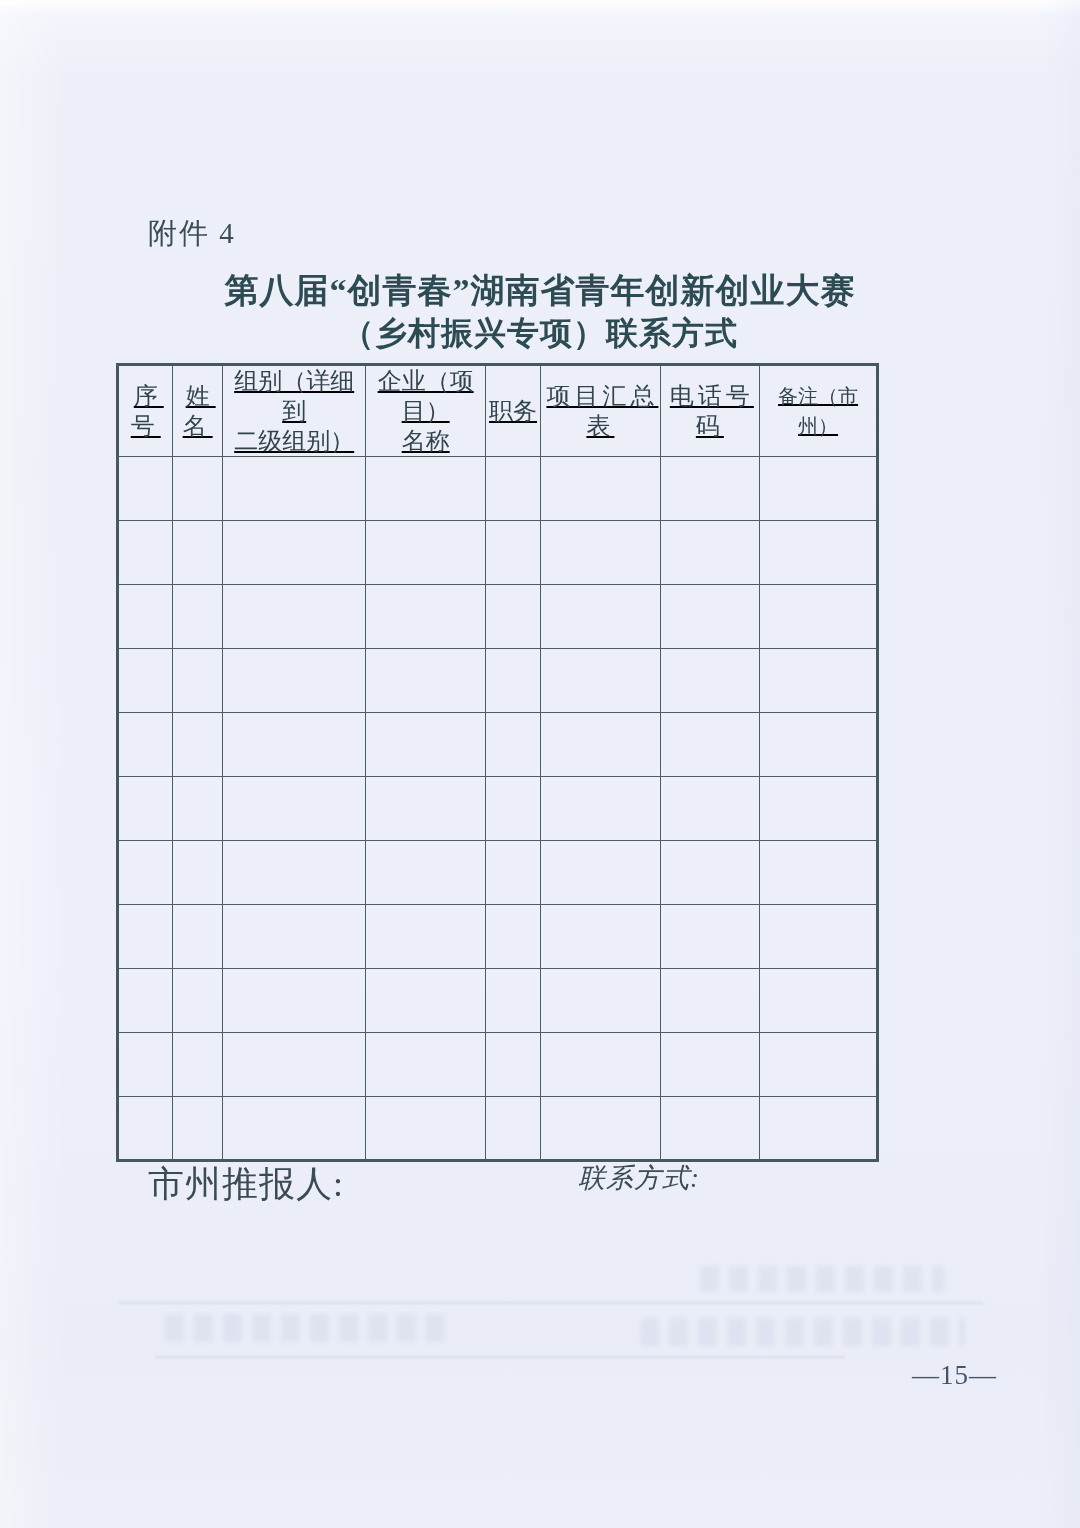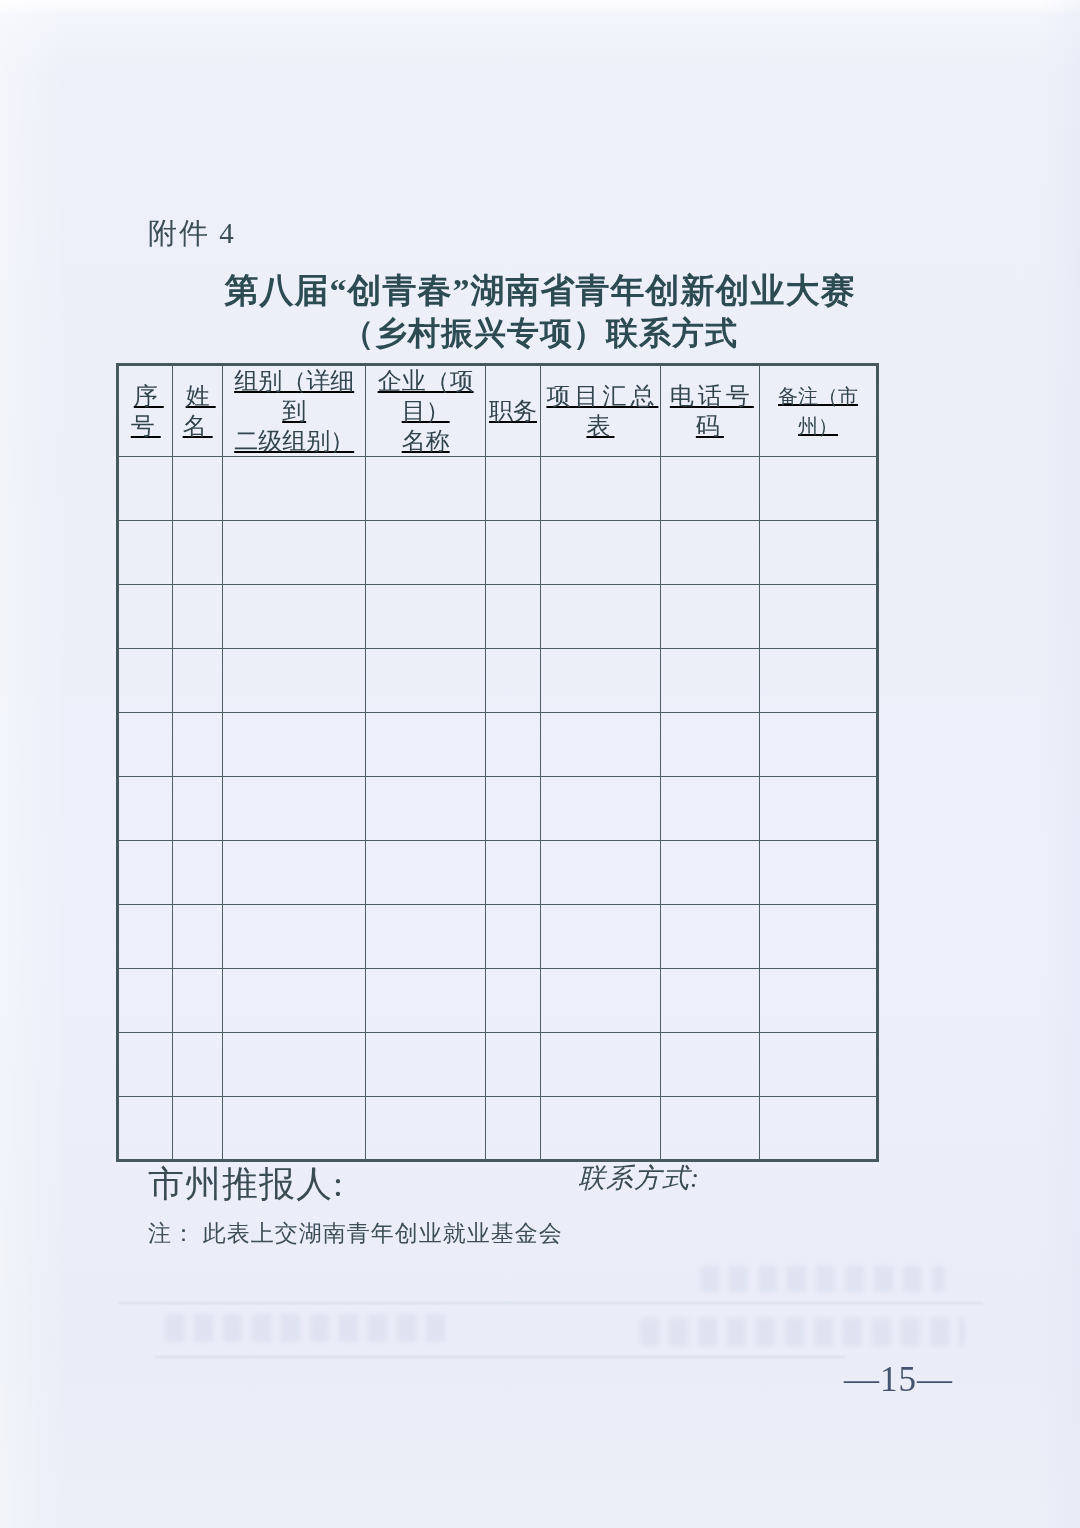--- a/index.html
+++ b/index.html
@@ -61,22 +61,22 @@
   }
   .contact{
     position:absolute;left:578px;top:1160px;
     font-size:27px;color:#3a4b54;letter-spacing:1px;font-style:italic;
   }
   .note{
     position:absolute;left:148px;top:1218px;
     font-size:23px;color:#3d4e57;letter-spacing:1px;
   }
   .pageno{
-    position:absolute;left:844px;top:1360px;
-    font-size:35px;color:#45546e;letter-spacing:1px;
+    position:absolute;left:912px;top:1360px;
+    font-size:27px;color:#45546e;letter-spacing:1px;
   }
   
   .smudge{
     position:absolute;border-radius:3px;
     filter:blur(2px);opacity:.5;
     background:repeating-linear-gradient(90deg,
       rgba(124,142,188,.20) 0 19px, rgba(124,142,188,0) 19px 29px);
   }
   .smudge-line{
     position:absolute;height:2px;filter:blur(1px);
@@ -246,21 +246,20 @@
           <td></td>
           <td></td>
         </tr>
       </tbody>
   </table>
 
   <div class="recommender">市州推报人:</div>
 
   <div class="contact">联系方式:</div>
 
-  <div class="note">注： 此表上交湖南青年创业就业基金会</div>
 
   <div class="pageno">—15—</div>
 
   <div class="smudge" style="left:700px;top:1266px;width:245px;height:26px;"></div>
   <div class="smudge-line" style="left:118px;top:1302px;width:865px;"></div>
   <div class="smudge" style="left:165px;top:1314px;width:285px;height:28px;"></div>
   <div class="smudge" style="left:640px;top:1318px;width:325px;height:28px;"></div>
   <div class="smudge-line" style="left:155px;top:1356px;width:690px;"></div>
 
 </div>

